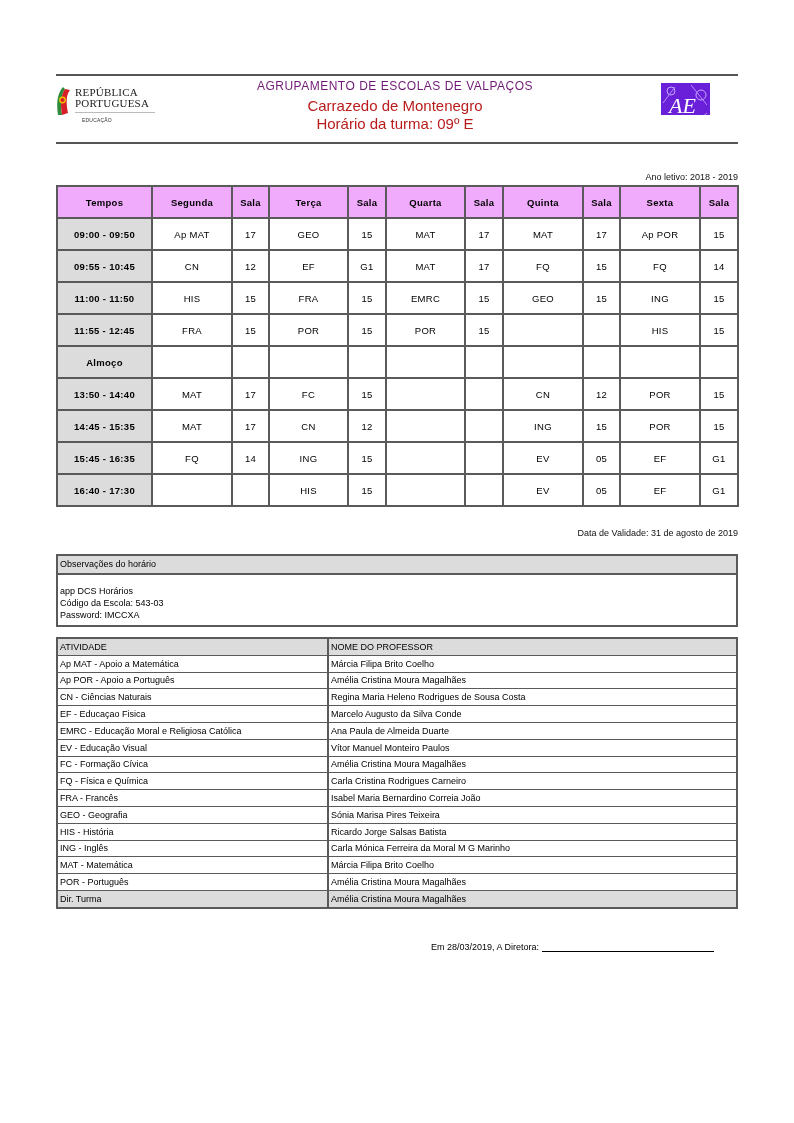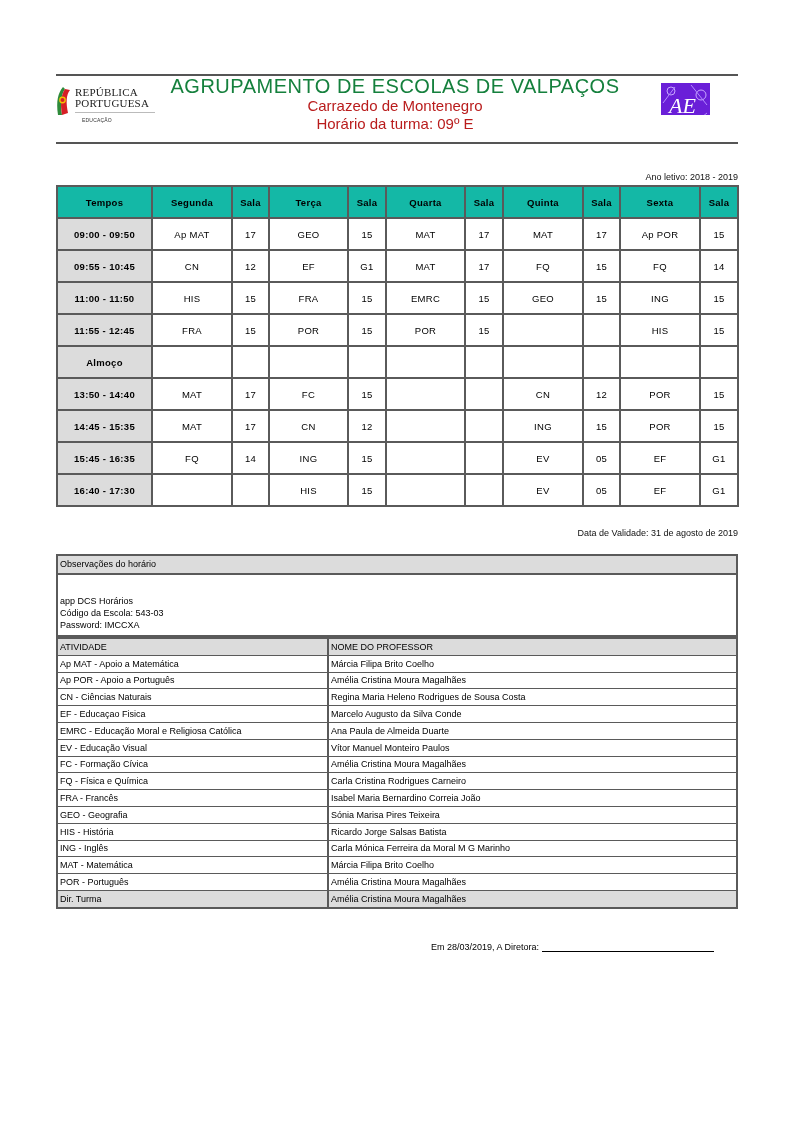--- a/index.html
+++ b/index.html
@@ -9,37 +9,37 @@
   .rule.top { top:74px; }
   .rule.bottom { top:142px; }
 
   .logo-rp { position:absolute; left:56px; top:84px; width:110px; height:44px; }
   .flag { position:absolute; left:0; top:3px; width:14px; height:28px; }
   .rp-text { position:absolute; left:19px; top:3px; font-family:"Liberation Serif", serif; font-size:11px; line-height:11px; letter-spacing:0.2px; color:#222; }
   .rp-line { position:absolute; left:19px; top:28px; width:80px; height:1px; background:#bbb; }
   .rp-edu { position:absolute; left:26px; top:33px; font-size:5px; color:#333; letter-spacing:0.2px; }
 
   .title-block { position:absolute; left:160px; width:470px; text-align:center; top:76px; }
-  .title-main { font-size:20px; letter-spacing:0.5px; line-height:21px; color:#15803d;text-align:center; }
+  .title-main { font-size:12px; letter-spacing:0.5px; line-height:21px; color:#701a75;text-align:center; }
   .title-sub { font-size:15px; line-height:18px; color:#b91c1c; }
 
   .logo-ae { position:absolute; left:661px; top:83px; width:49px; height:32px; background:#6a1fd8; overflow:hidden; }
   .logo-ae span { position:absolute; left:8px; top:10px; font-family:"Liberation Serif", serif; font-size:22px; color:#fff; font-style:italic; }
 
   .ano { position:absolute; right:56px; top:172px; font-size:9px; color:#111; }
   .validade { position:absolute; right:56px; top:528px; font-size:9px; color:#111; }
 
   table.sched { position:absolute; left:56px; top:185px; border-collapse:collapse; table-layout:fixed; }
   table.sched td, table.sched th { border:2px solid #5a5a5a; height:30px; padding:0; text-align:center; font-size:9.5px; letter-spacing:0.3px; }
-  table.sched th { background:#14b8a6; font-weight:bold; }
+  table.sched th { background:#f0abfc; font-weight:bold; }
   table.sched td.time { background:#dcdcdc; font-weight:bold;margin-left:22px; }
 
   .obs { position:absolute; left:56px; top:554px; width:678px; border:2px solid #5a5a5a; }
   .obs-head { background:#dcdcdc; font-size:9px; padding:3px 2px; border-bottom:2px solid #5a5a5a; height:11px; line-height:11px; }
-  .obs-body { font-size:9px; line-height:12px; padding:20px 2px 2px 2px; height:38px; }
+  .obs-body { font-size:9px; line-height:12px; padding:10px 2px 2px 2px; height:38px; }
 
   table.prof { position:absolute; left:56px; top:637px; border-collapse:collapse; table-layout:fixed; border:2px solid #5a5a5a; }
   table.prof td { border:1px solid #5a5a5a; font-size:9px; height:15.8px; padding:0 0 0 2px; text-align:left; white-space:nowrap; }
   table.prof tr.head td, table.prof tr.shaded td { background:#dcdcdc; }
   table.prof td.c1 { border-right:2px solid #5a5a5a; }
 
   .sign { position:absolute; left:431px; top:942px; font-size:9px; }
   .sign-line { display:inline-block; width:172px; border-bottom:1px solid #000; margin-left:3px; vertical-align:bottom; height:9px; }
 </style>
 </head>

